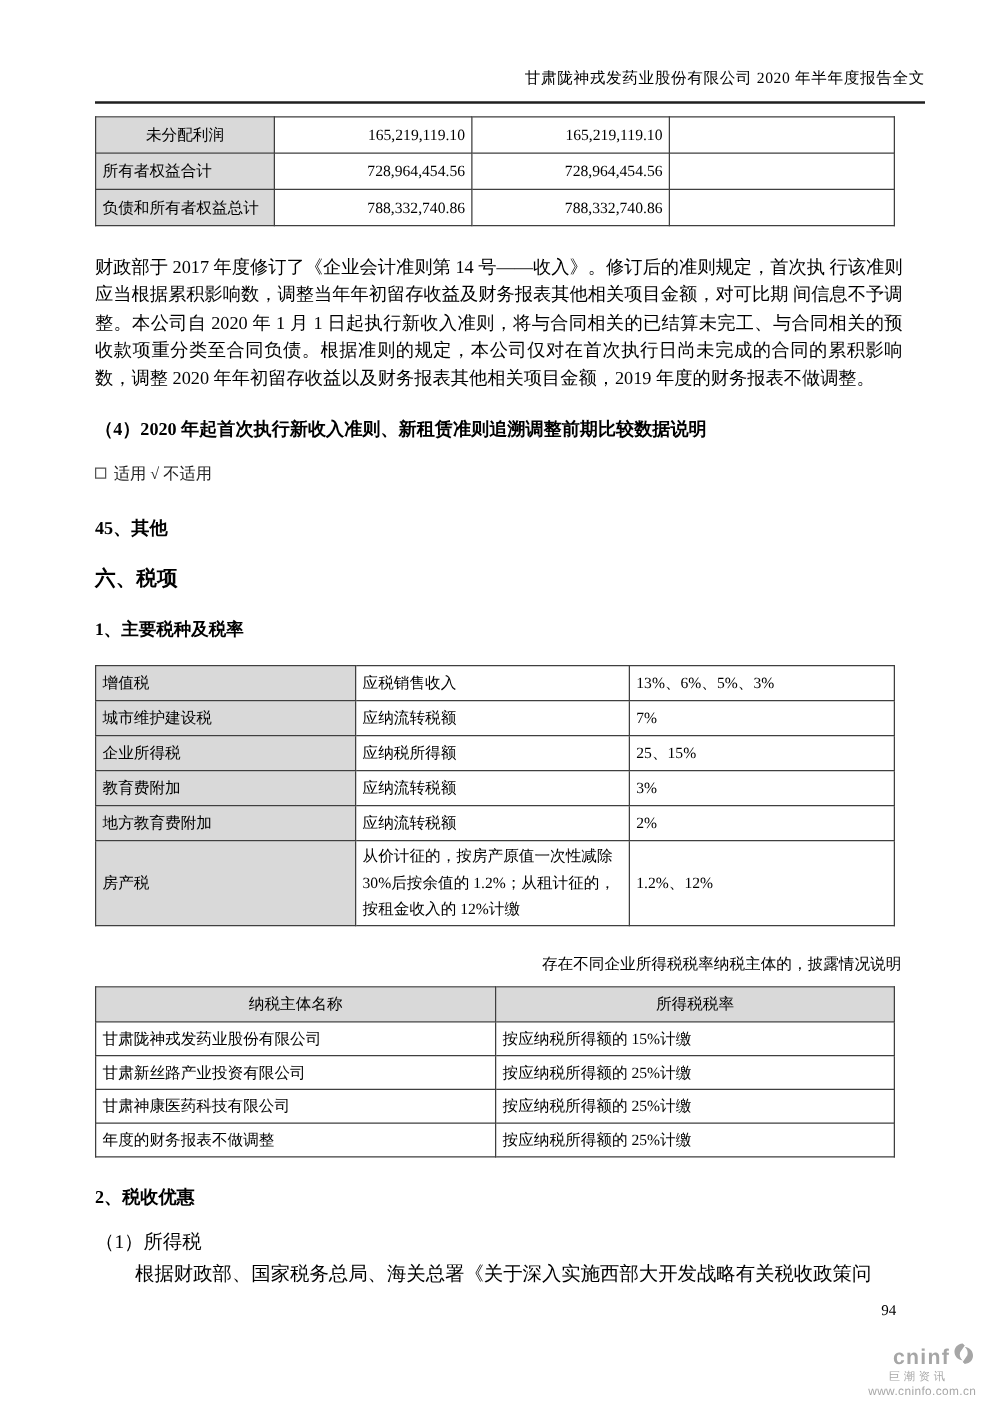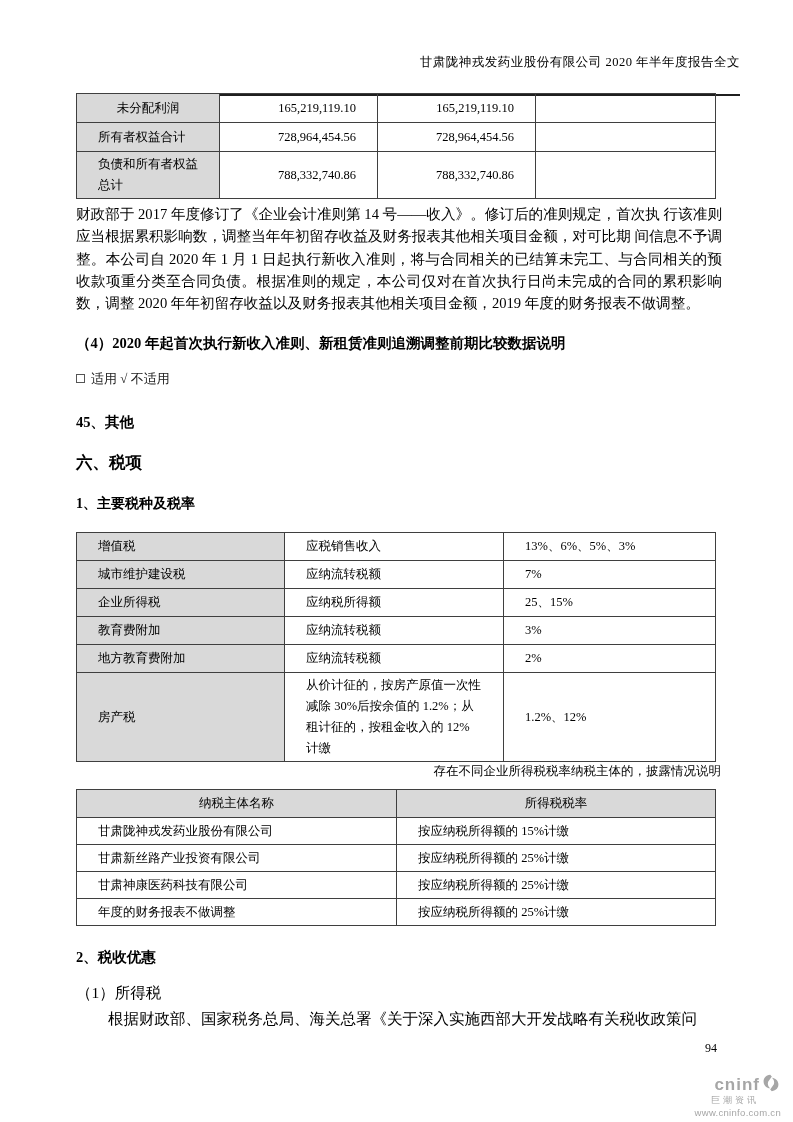--- a/index.html
+++ b/index.html
@@ -1,25 +1,25 @@
 <!DOCTYPE html>
 <html><head>
 <meta charset="utf-8">
 <style>
   html,body{margin:0;padding:0;background:#ffffff;}
   body{width:793px;height:1122px;font-family:"Liberation Serif","DejaVu Serif",serif;color:#000;}
   .page{position:relative;width:793px;height:1122px;overflow:hidden;background:#fff;}
 
   .hdr{position:absolute;left:76px;width:664px;top:54px;text-align:right;
-       font-size:12.5px;letter-spacing:.5px;border-bottom:2px solid #1f1f1f;padding-bottom:23px;}
+       font-size:12.5px;letter-spacing:.5px;border-bottom:2px solid #1f1f1f;padding-bottom:10px;}
 
   table{border-collapse:collapse;table-layout:fixed;}
   .tbl{position:absolute;left:76px;width:639px;border:1.5px solid #3f3f3f;}
   .tbl td,.tbl th{border:1px solid #3f3f3f;font-size:12.5px;font-weight:normal;
-                  padding:2px 21px;vertical-align:middle;overflow:hidden;line-height:21px;}
+                  padding:2px 5px;vertical-align:middle;overflow:hidden;line-height:21px;}
   .shade{background:#d9d9d9;}
   .num{text-align:right;}
   .ctr{text-align:center;}
 
   #equity-table{top:93px;}
   #equity-table tr{height:29px;}
 
   .note{position:absolute;left:76px;width:645px;font-size:12.5px;}
   #adj-note{top:184px;}
   #para{position:absolute;left:76px;width:646px;top:203px;font-size:14.6px;

